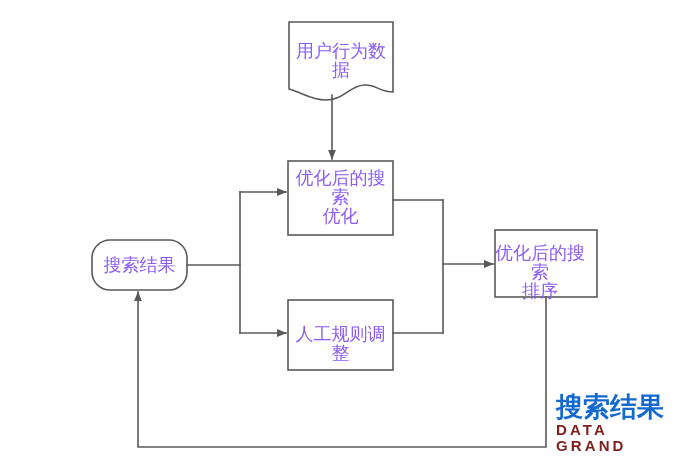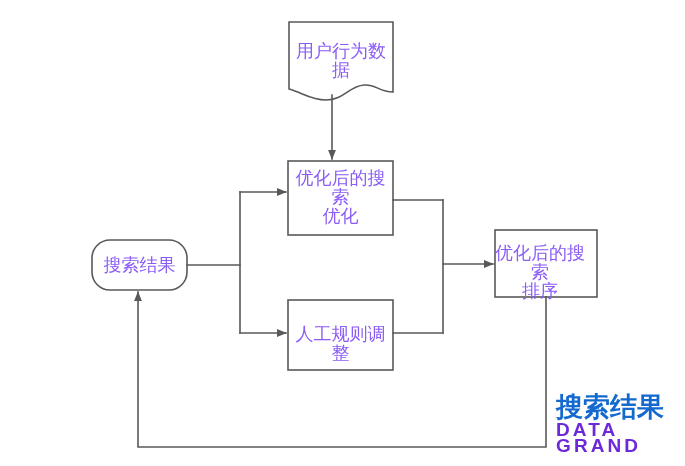--- a/index.html
+++ b/index.html
@@ -49,22 +49,22 @@
     display: block;
     color: #1469cf;
     font-size: 27px;
     font-weight: bold;
     letter-spacing: 0px;
     line-height: 30px;
     font-family: "DejaVu Sans", sans-serif;
   }
   #wm-en {
     display: block;
-    color: #6d28d9;
-    font-size: 19px;
+    color: #7f1d1d;
+    font-size: 15px;
     font-weight: bold;
     letter-spacing: 3.1px;
     line-height: 16px;
     font-family: "Liberation Sans", sans-serif;
   }
 </style>
 </head>
 <body>
 
 <svg id="canvas" viewBox="0 0 685 466">

